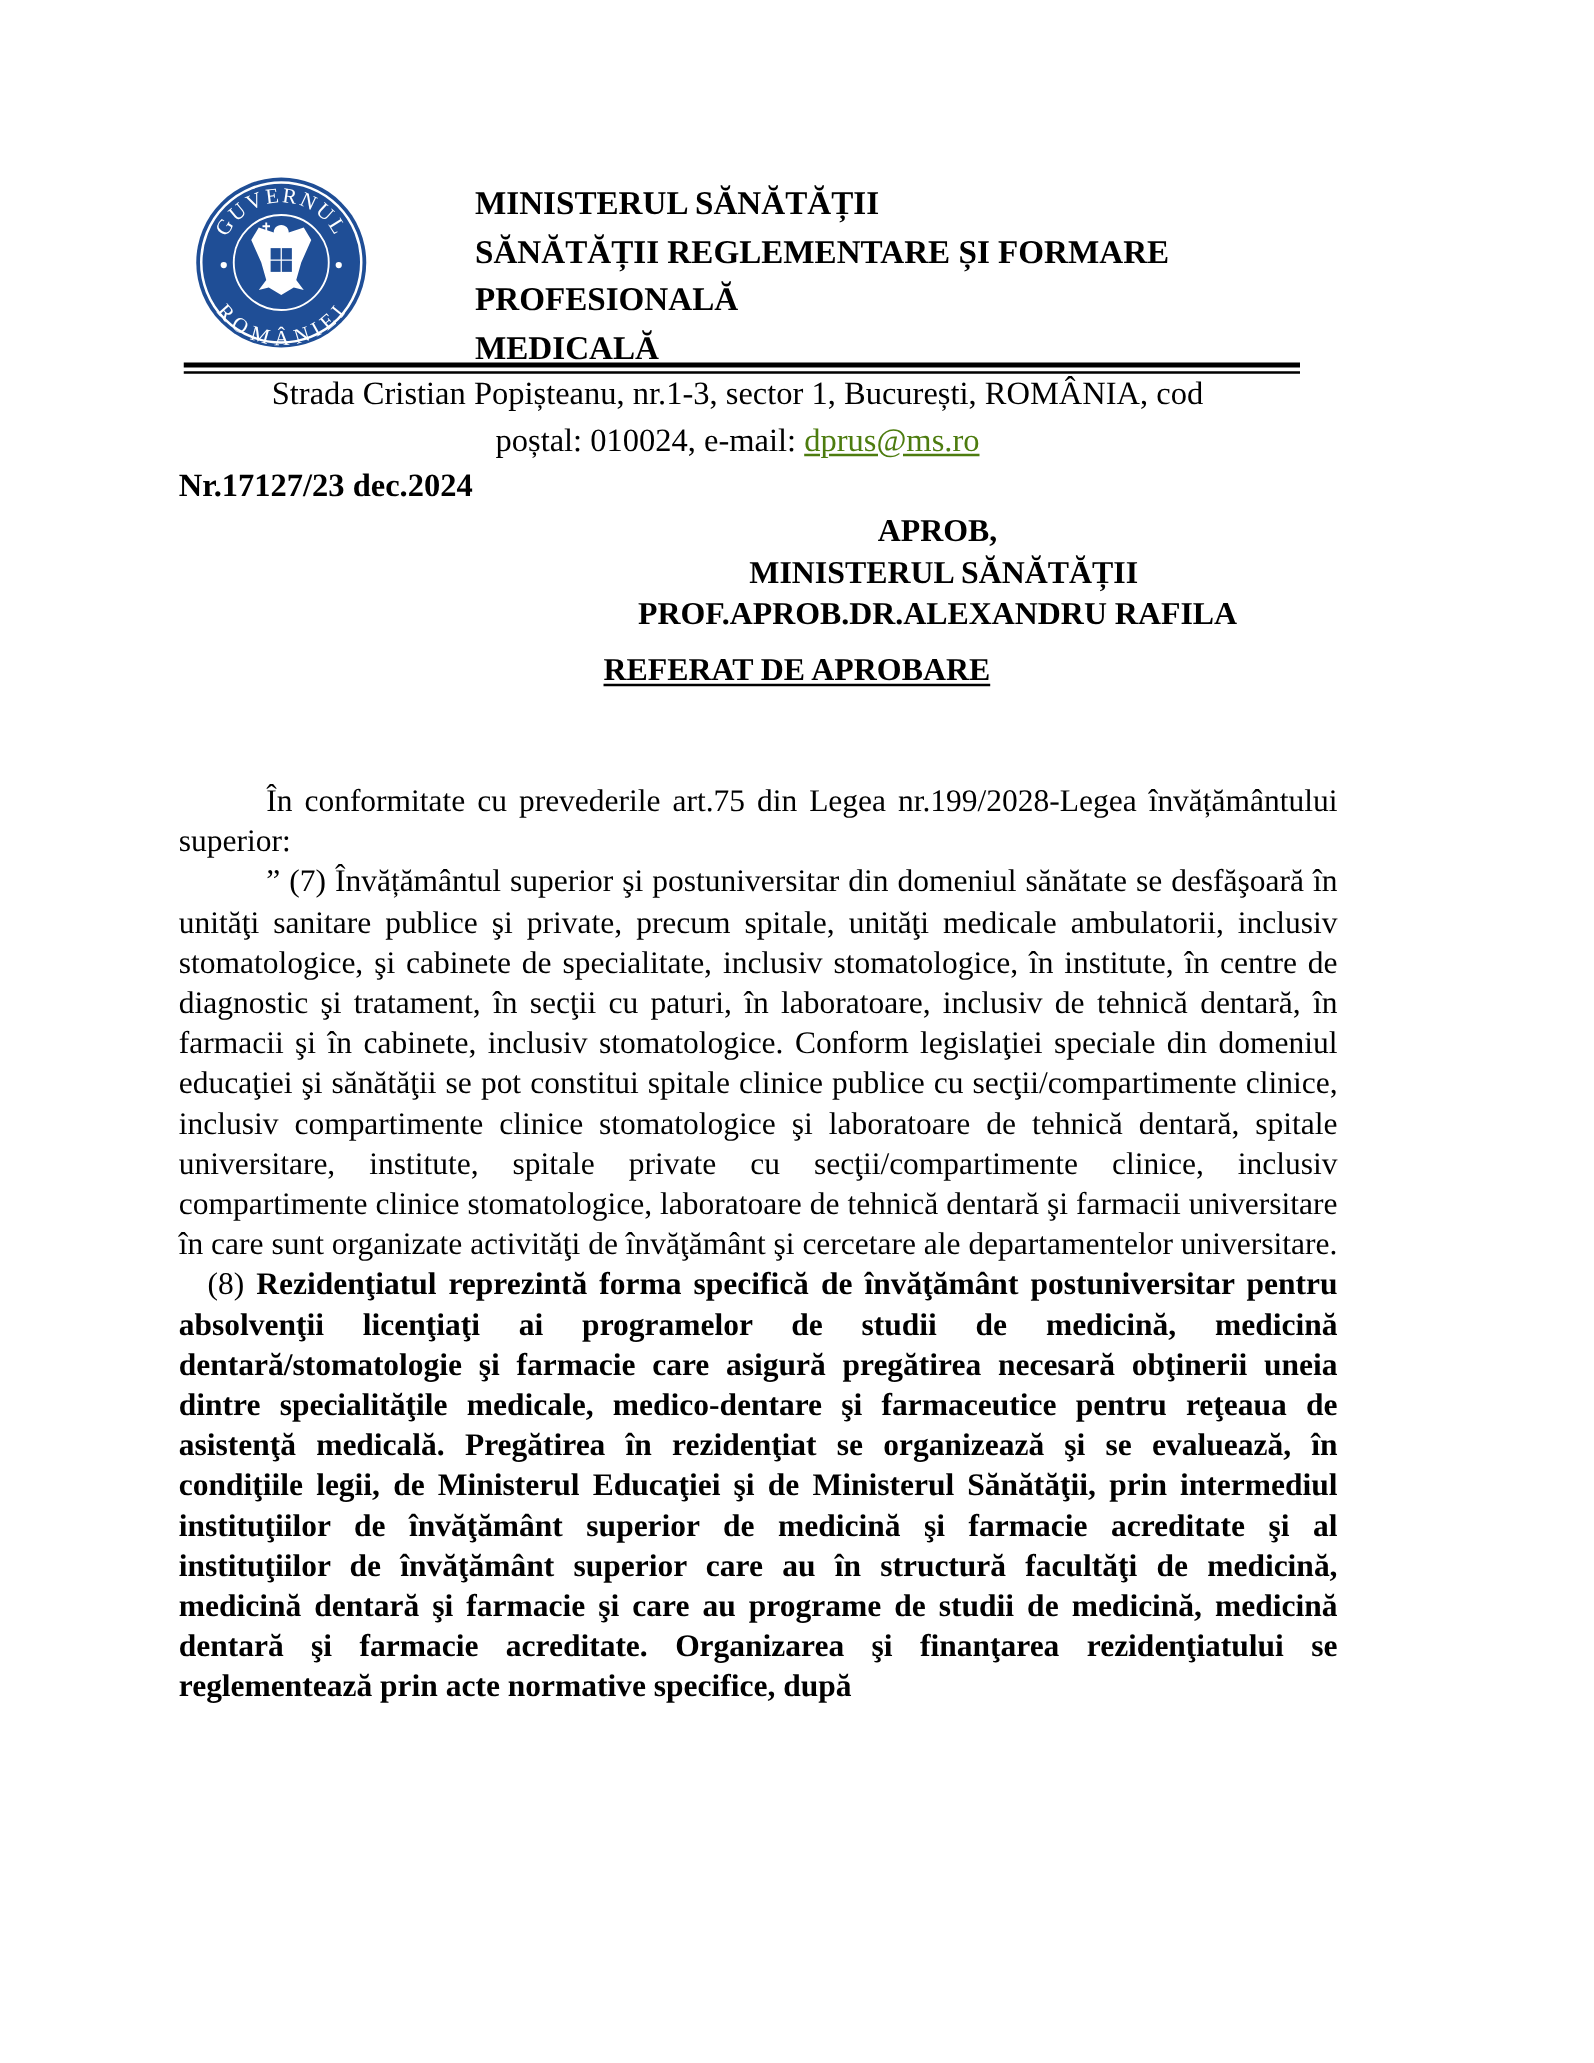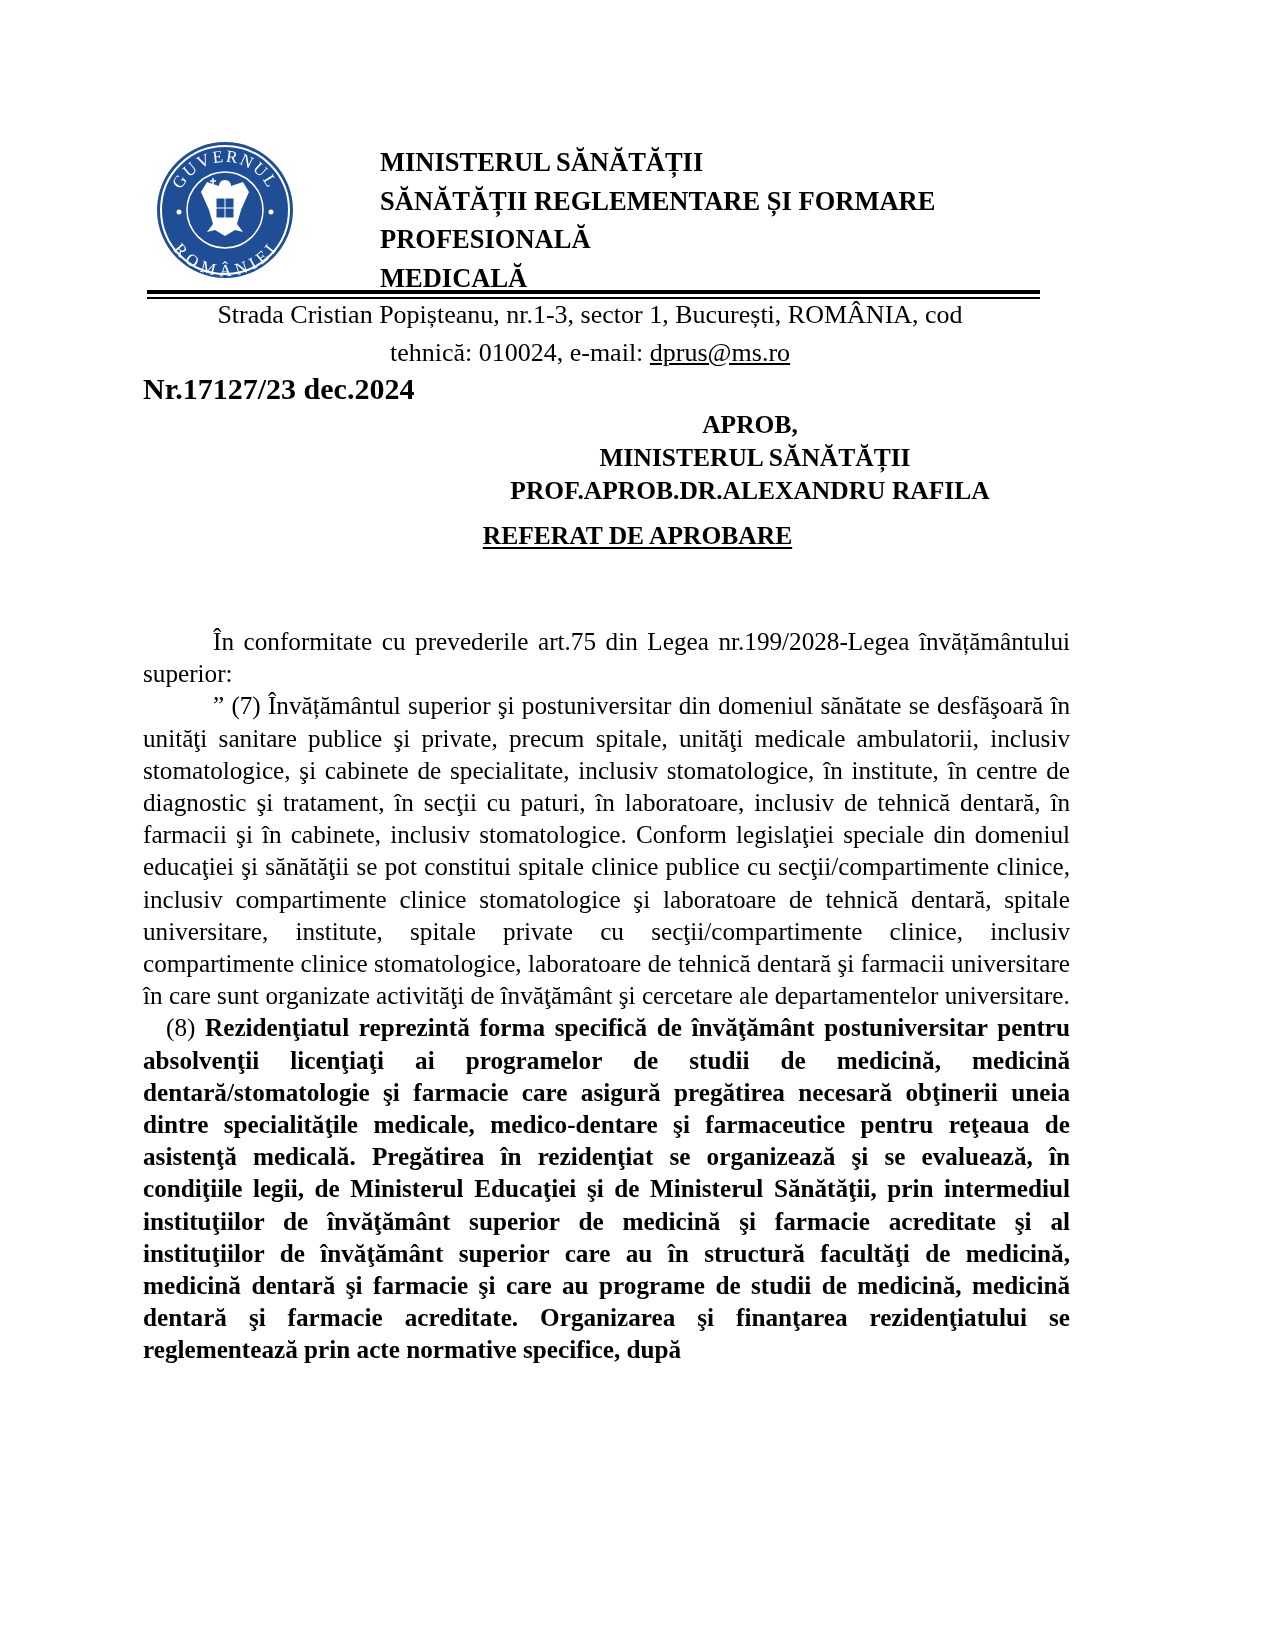--- a/index.html
+++ b/index.html
@@ -17,23 +17,23 @@
   .rule-thick {
     position: absolute; left: 147px; top: 290px; width: 893px; height: 4px; background: #000;
   }
   .rule-thin {
     position: absolute; left: 147px; top: 297px; width: 893px; height: 1.5px; background: #000;
   }
   .address {
     position: absolute; left: 140px; top: 296px; width: 900px;
     text-align: center; font-size: 26px; line-height: 38px;
   }
-  .address a { color: #000000; text-decoration: underline; }
+  .address a { color: #4d7c0f; text-decoration: underline; }
   .doc-number {
-    position: absolute; left: 143px; top: 373px; font-weight: bold; font-size: 30px; line-height: 32px;
+    position: absolute; left: 143px; top: 373px; font-weight: bold; font-size: 26px; line-height: 32px;
   }
   .approval {
     position: absolute; left: 480px; top: 408px; width: 540px;
     font-weight: bold; font-size: 25.5px; line-height: 33px; text-align: center;
   }
   .approval .l1 { display: block; padding-left: 0; }
   .approval .l2 { display: block; padding-left: 10px; }
   .approval .l3 { display: block; padding-left: 0; }
   .title {
     position: absolute; left: 140px; top: 520px; width: 995px; text-align: center;
@@ -86,21 +86,21 @@
   <div>PROFESIONALĂ</div>
   <div>MEDICALĂ</div>
 </div>
 
 <div class="rule-thick"></div>
 <div class="rule-thin"></div>
 
 <div class="address">
   <div>Strada Cristian Popișteanu, nr.1-3, sector 1, București, ROMÂNIA, cod</div>
   <div>
-    <span>tehnică: 010024, e-mail: </span><a>dprus@ms.ro</a>
+    <span>poștal: 010024, e-mail: </span><a>dprus@ms.ro</a>
   </div>
 </div>
 
 <div class="doc-number">Nr.17127/23 dec.2024</div>
 
 <div class="approval">
   <span class="l1">APROB,</span>
   <span class="l2">MINISTERUL SĂNĂTĂȚII</span>
   <span class="l3">PROF.APROB.DR.ALEXANDRU RAFILA</span>
 </div>

